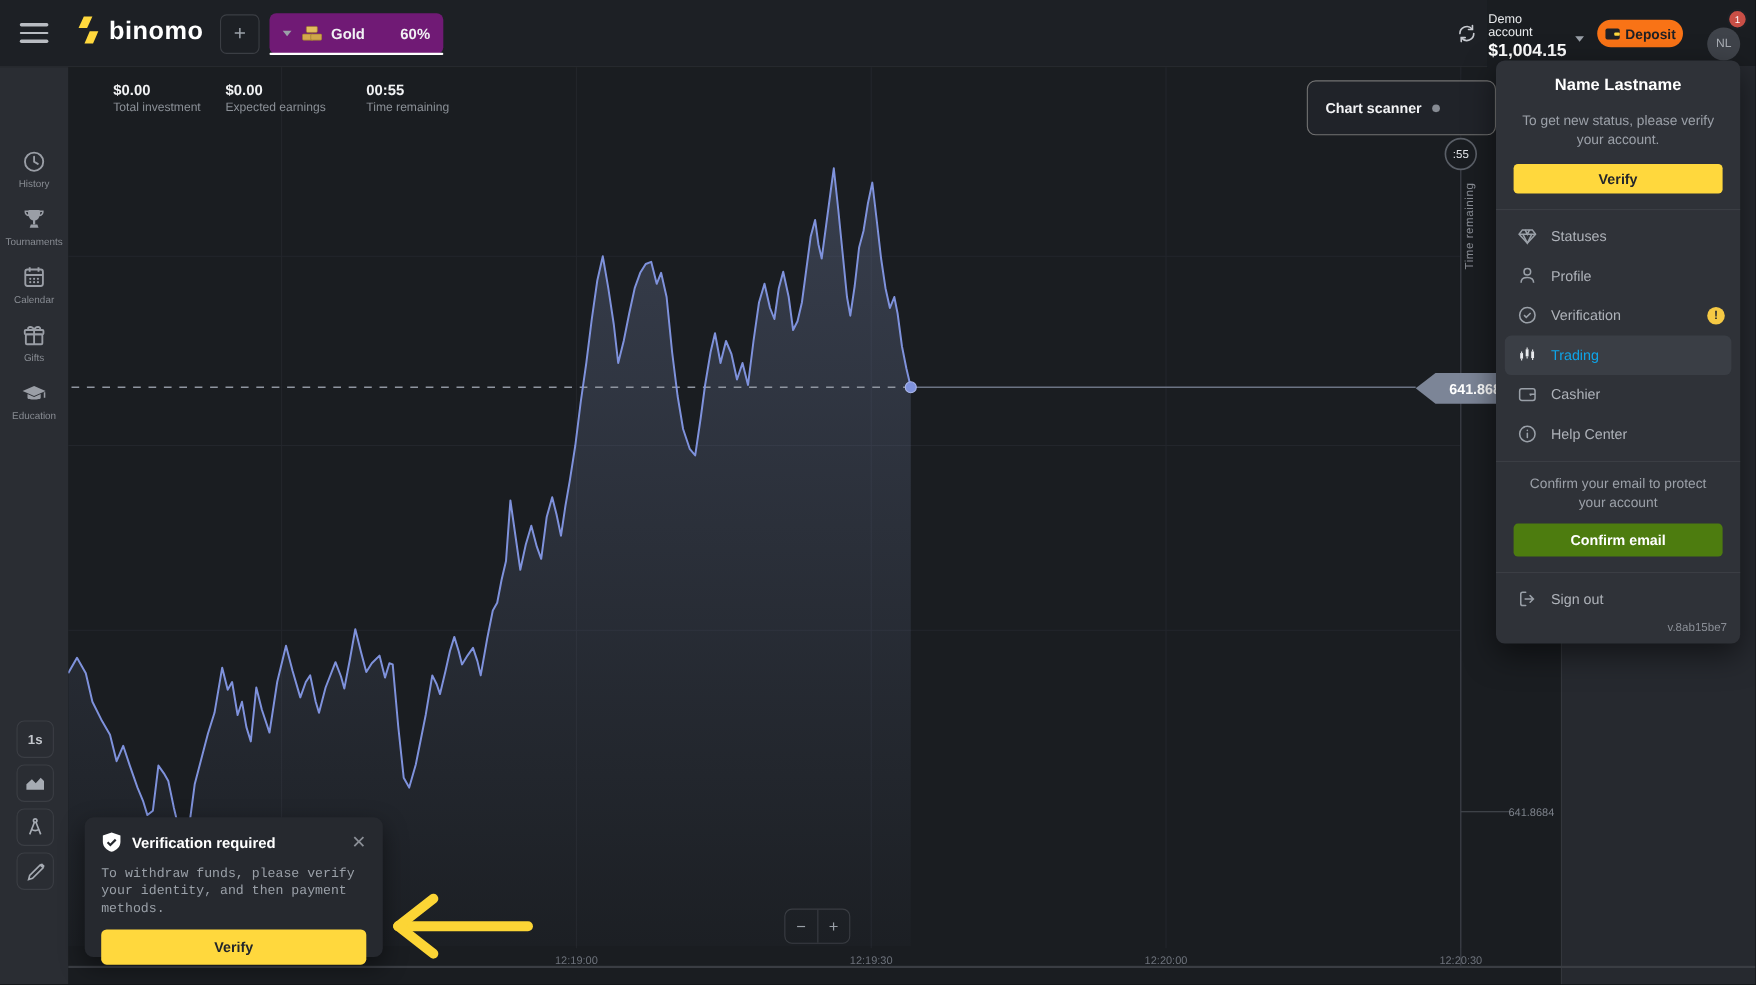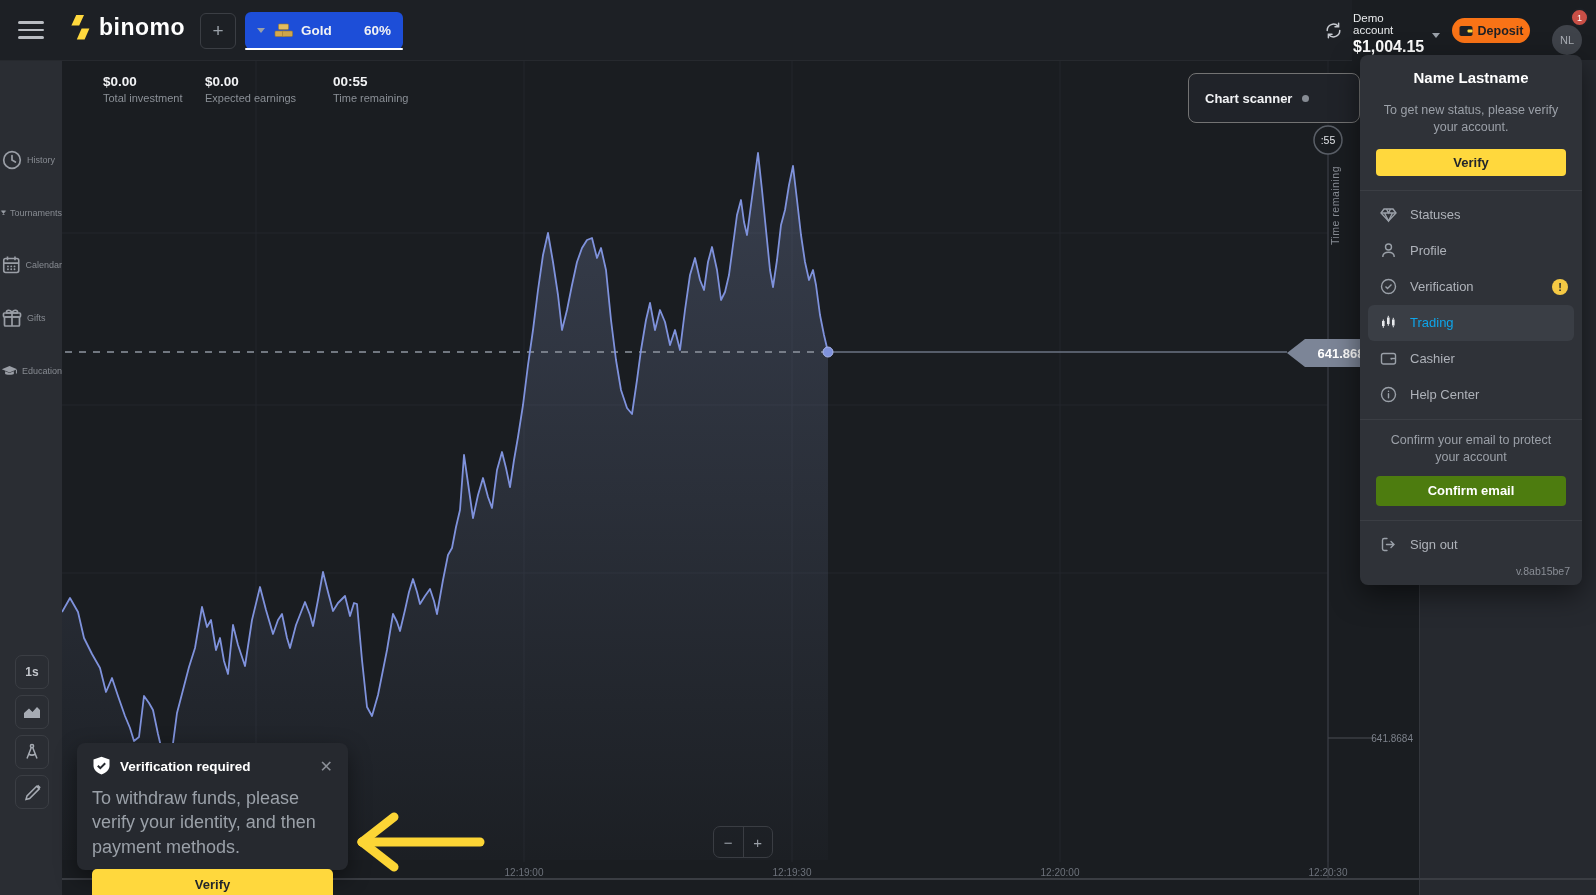--- a/index.html
+++ b/index.html
@@ -9,42 +9,42 @@
   .abs{position:absolute;}
 
   
   .topbar{left:0;top:0;width:1352px;height:60px;background:#1d2025;border-bottom:1px solid #26292e;z-index:10;}
   .hamburger{left:18px;top:21px;width:26px;height:18px;cursor:pointer;}
   .hamburger span{display:block;height:2.5px;background:#b9bcc2;border-radius:2px;margin-bottom:5px;}
   .logo{left:70px;top:14px;display:flex;align-items:center;gap:8px;cursor:pointer;}
   .logo-word{color:#fff;font-size:23px;font-weight:bold;letter-spacing:.5px;}
   .add-tab{left:200px;top:13px;width:34px;height:34px;border:1px solid #3b3e44;border-radius:6px;
            color:#9aa0a8;font-size:19px;display:flex;align-items:center;justify-content:center;cursor:pointer;}
-  .asset-tab{left:245px;top:12px;width:158px;height:37px;background:#1d4ed8;border-radius:6px;
+  .asset-tab{left:245px;top:12px;width:158px;height:37px;background:#701a75;border-radius:6px;
              display:flex;align-items:center;padding:0 12px;box-sizing:border-box;cursor:pointer;}
   .asset-tab:after{content:"";position:absolute;left:0;right:0;bottom:-1px;height:2.5px;background:#fff;border-radius:2px;}
   .chev{width:0;height:0;border-left:4.5px solid transparent;border-right:4.5px solid transparent;border-top:5px solid #9aa0a8;}
   .asset-name{color:#f1f2f4;font-size:13.5px;font-weight:bold;margin-left:8px;}
   .asset-payout{color:#f1f2f4;font-size:13.5px;font-weight:bold;margin-left:auto;}
   .sync{left:1324px;top:21px;cursor:pointer;}
   .acct{left:1353px;top:12px;cursor:pointer;}
   .acct-type{color:#e8eaec;font-size:11.5px;}
   .acct-bal{color:#fff;font-size:16px;font-weight:bold;margin-top:2px;}
   .acct-chev{left:1432px;top:33px;}
   .deposit{left:1452px;top:18px;width:78px;height:25px;background:#f97316;border-radius:999px;
            display:flex;align-items:center;justify-content:center;gap:5px;cursor:pointer;}
   .deposit span{color:#1e2025;font-size:12.5px;font-weight:bold;}
   .avatar{left:1552px;top:25px;width:30px;height:30px;border-radius:50%;background:#3f434a;
           display:flex;align-items:center;justify-content:center;color:#a9adb4;font-size:11px;cursor:pointer;}
   .badge{left:1570px;top:8px;width:15px;height:15px;border-radius:50%;background:#c94f46;border:2px solid #1d2025;
          color:#fff;font-size:9px;display:flex;align-items:center;justify-content:center;}
 
   
   .sidebar{left:0;top:60px;width:62px;height:835px;background:#2a2d33;z-index:5;}
-  .nav-item{left:0;width:62px;height:50px;display:flex;flex-direction:row;align-items:center;gap:3px;cursor:pointer;}
+  .nav-item{left:0;width:62px;height:50px;display:flex;flex-direction:column;align-items:center;gap:3px;cursor:pointer;}
   .nav-item .lbl{font-size:9px;color:#878b92;}
   .tool{left:15px;width:32px;height:32px;border:1px solid #3b3e44;border-radius:7px;
         display:flex;align-items:center;justify-content:center;color:#c3c6cc;font-size:12px;font-weight:bold;cursor:pointer;}
 
   
   .chart{left:62px;top:60px;width:1357px;height:835px;background:#1a1d21;}
   .stat{top:14px;}
   .stat .v{color:#f2f3f5;font-size:13.5px;font-weight:bold;}
   .stat .l{color:#8b9097;font-size:11px;margin-top:3px;}
   .scanner{left:1126px;top:13px;width:172px;height:50px;background:#202329;border:1px solid #737373;border-radius:8px;
@@ -78,21 +78,21 @@
   .btn-red{margin:10px 16px 0;height:30px;background:#4d7c0f;border-radius:4px;color:#fff;font-size:13px;font-weight:bold;
            display:flex;align-items:center;justify-content:center;cursor:pointer;}
   .version{color:#8a8e96;font-size:10.5px;text-align:right;margin:2px 12px 0;}
 
   
   .popup{left:77px;top:743px;width:271px;height:127px;background:#26292f;border-radius:8px;z-index:40;
          box-shadow:0 8px 22px rgba(0,0,0,.45);padding:13px 15px;box-sizing:border-box;}
   .popup .hd{display:flex;align-items:center;}
   .popup .hd .t{color:#fff;font-size:13.5px;font-weight:bold;margin-left:9px;}
   .popup .x{margin-left:auto;color:#8b8f97;font-size:16px;cursor:pointer;line-height:1;}
-  .popup .body{color:#9aa0a8;font-size:18px;line-height:1.35;margin-top:9px;}
+  .popup .body{color:#9aa0a8;font-size:12px;line-height:1.35;margin-top:9px;font-family:Liberation Mono, monospace;}
   .popup .verify{margin-top:10px;height:32px;border-radius:5px;}
 
   .arrow{left:350px;top:806px;z-index:45;}
 
   svg text{font-family:"Liberation Sans",sans-serif;}
 </style>
 </head>
 <body>
 
 <div class="stage">

